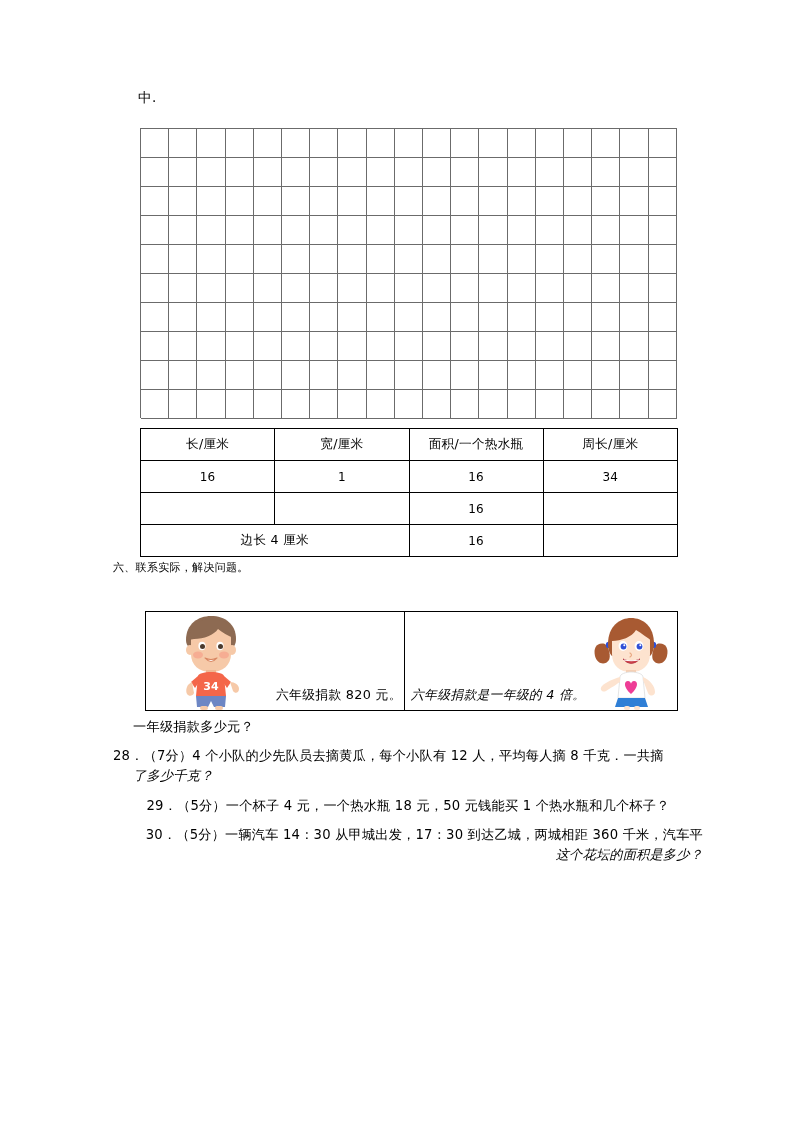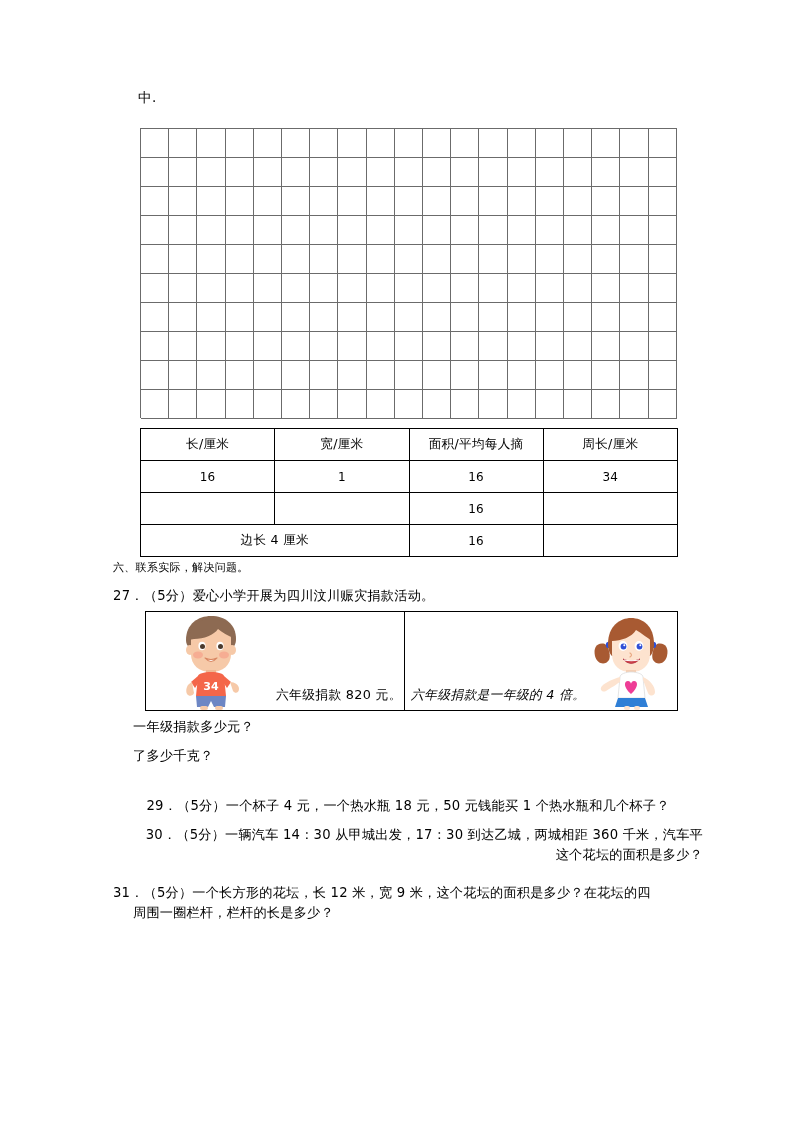--- a/index.html
+++ b/index.html
@@ -143,20 +143,21 @@
     position: absolute;
     left: 113px;
     font-size: 13.2px;
     line-height: 20px;
     letter-spacing: 0.2px;
     width: 590px;
   }
   .q .cont {
     display: block;
     padding-left: 20px;
+    font-style: italic;
   }
 </style>
 </head>
 <body>
 
 <div class="page">
 
   <div class="top-label">中.</div>
 
   <div class="grid-wrap" id="grid">
@@ -370,21 +371,21 @@
         <div class="grid-cell"></div>
         <div class="grid-cell"></div>
       </div>
     </div>
 
   <table class="data-table">
     <tbody id="table-body">
         <tr>
           <td>长/厘米</td>
           <td>宽/厘米</td>
-          <td>面积/平均每人摘</td>
+          <td>面积/一个热水瓶</td>
           <td>周长/厘米</td>
         </tr>
         <tr>
           <td class="num">16</td>
           <td class="num">1</td>
           <td class="num">16</td>
           <td class="num">34</td>
         </tr>
         <tr>
           <td class="num"></td>
@@ -395,21 +396,20 @@
         <tr>
           <td colspan="2">边长 4 厘米</td>
           <td class="num">16</td>
           <td class="num"></td>
         </tr>
       </tbody>
   </table>
 
   <div class="sec-head">六、联系实际，解决问题。</div>
 
-  <div class="txt" style="left:113px; top:586px;">27．（5分）爱心小学开展为四川汶川赈灾捐款活动。</div>
 
   <div class="illus-box">
 
     <div class="illus-half illus-left">
 
       <svg class="fig fig-boy" viewBox="0 0 66 96">
 
         <path d="M8 26 C8 10, 20 2, 33 2 C47 2, 58 10, 58 25 C58 30, 56 33, 54 34 L12 34 C9 32, 8 29, 8 26 Z" fill="#8d6a52"></path>
 
         <ellipse cx="12" cy="36" rx="4" ry="5" fill="#f6c9a8"></ellipse>
@@ -490,30 +490,27 @@
 
         <rect x="31" y="92" width="6" height="4" rx="2" fill="#fde3cf"></rect>
         <rect x="41" y="92" width="6" height="4" rx="2" fill="#fde3cf"></rect>
       </svg>
     </div>
   </div>
 
   <div class="txt" style="left:133px; top:717px;">一年级捐款多少元？</div>
 
   <div class="q" style="top:746px;">
+    <span>28．（7分）4 个小队的少先队员去摘黄瓜，每个小队有 12 人，平均每人摘 8 千克．一共摘</span>
     <span class="cont">了多少千克？</span>
   </div>
 
   <div class="q" style="top:796px;text-align:center;">
     <span>29．（5分）一个杯子 4 元，一个热水瓶 18 元，50 元钱能买 1 个热水瓶和几个杯子？</span>
   </div>
 
   <div class="q" style="top:825px;text-align:right;">
     <span>30．（5分）一辆汽车 14：30 从甲城出发，17：30 到达乙城，两城相距 360 千米，汽车平</span>
     <span class="cont">这个花坛的面积是多少？</span>
   </div>
 
-  <div class="q" style="top:883px;">
-    <span>31．（5分）一个长方形的花坛，长 12 米，宽 9 米，这个花坛的面积是多少？在花坛的四</span>
-    <span class="cont">周围一圈栏杆，栏杆的长是多少？</span>
-  </div>
 
 </div>
 
 </body></html>

